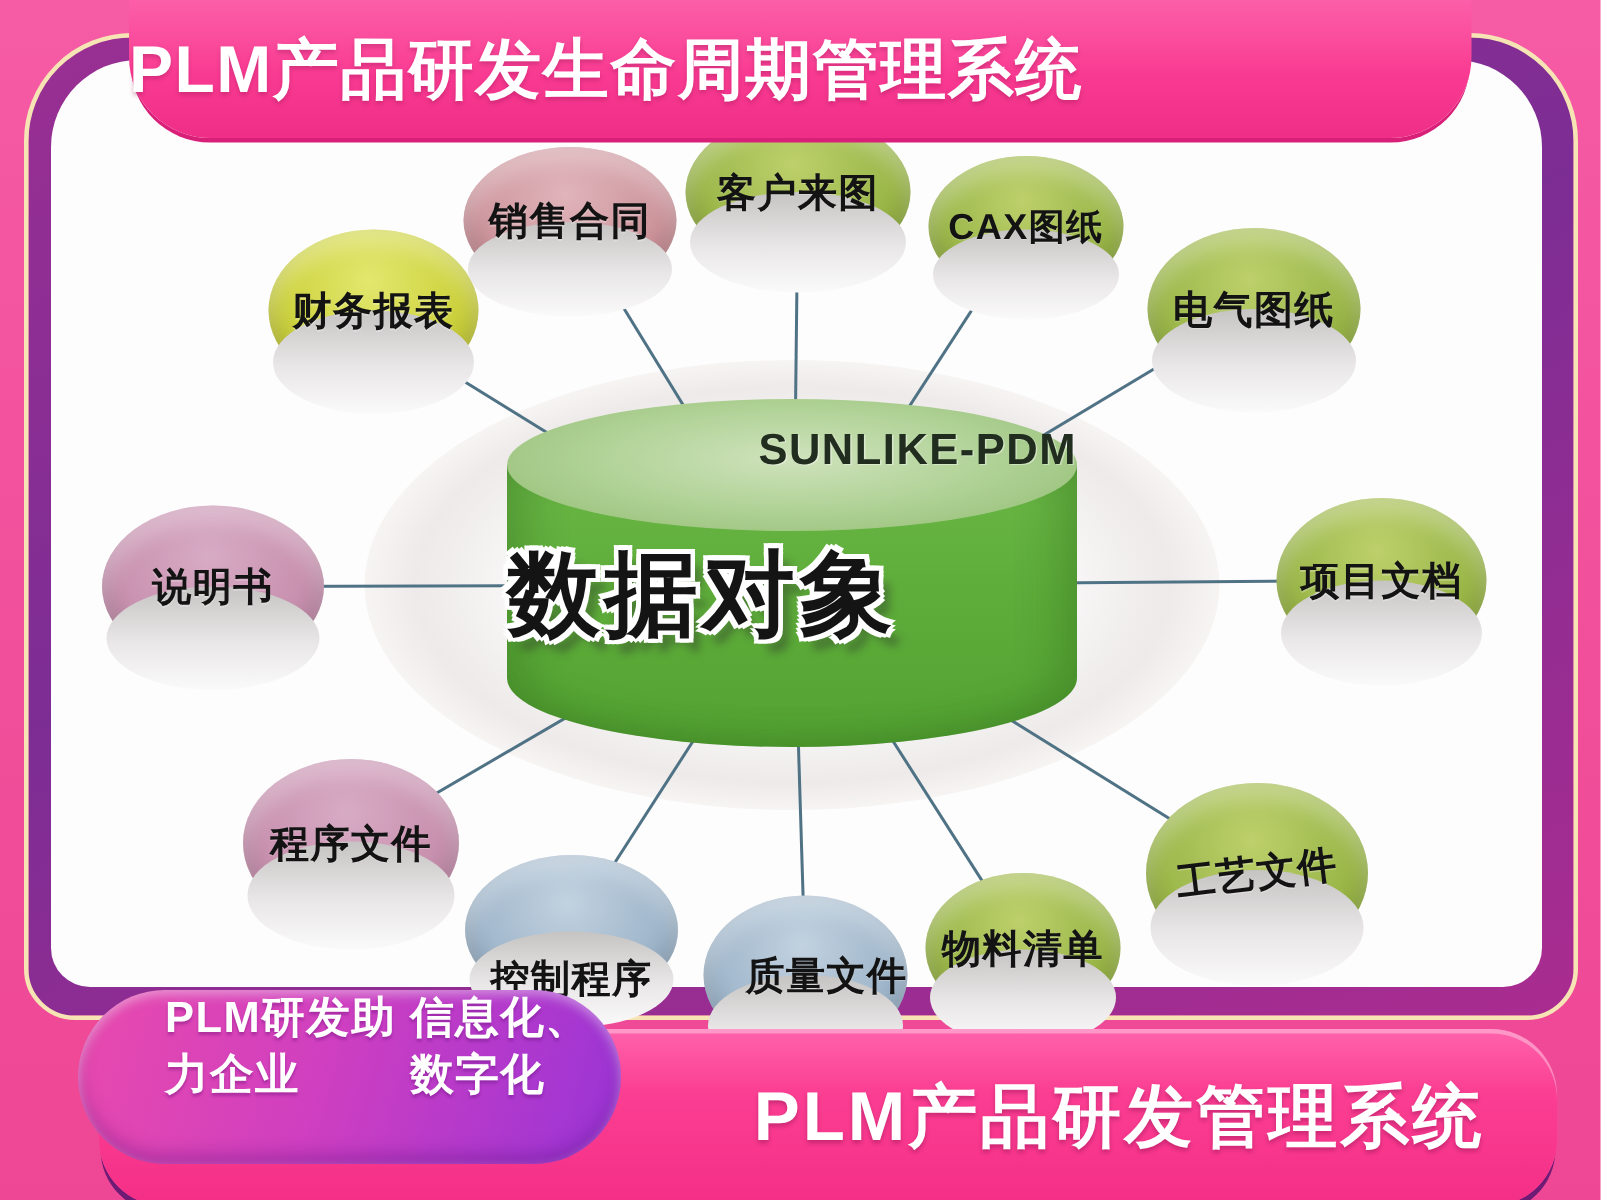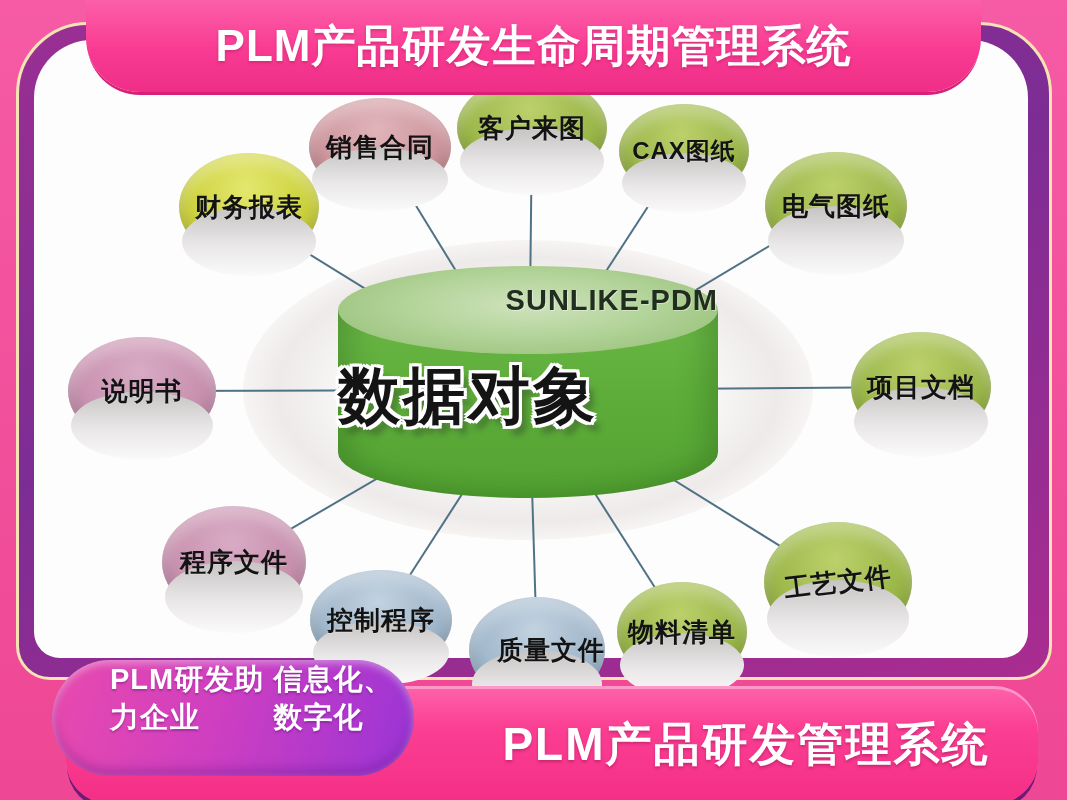--- a/index.html
+++ b/index.html
@@ -12,21 +12,21 @@
     border-radius:72px 72px 34px 34px;border:3px solid #f7e4b4;
     background:linear-gradient(160deg,#9a2f93 0%,#7c2d94 45%,#aa2c90 100%);}
   .content-white{position:absolute;left:34px;top:40px;width:994px;height:618px;z-index:1;
     border-radius:58px 58px 26px 26px;background:#fefdfd;}
 
   
   .top-banner{position:absolute;left:86px;right:86px;top:0;height:92px;z-index:7;
     border-radius:0 0 54px 54px;
     background:linear-gradient(180deg,#fc5fa8 0%,#f93a92 55%,#ef2f87 100%);
     box-shadow:0 4px 0 -1px #d92079;
-    display:flex;align-items:center;justify-content:center;}
+    display:flex;align-items:center;}
   .top-banner .title{color:#fff;font-size:44px;font-weight:800;letter-spacing:1px;
     text-shadow:0 2px 3px rgba(150,20,80,.35);}
 
   
   .halo{position:absolute;left:243px;top:240px;width:570px;height:300px;z-index:2;border-radius:50%;
     background:radial-gradient(closest-side,#fbfafa 58%,#edeae9 88%,#f7f5f4 100%);}
 
   
   .links{position:absolute;left:0;top:0;z-index:3;}
 
@@ -65,21 +65,21 @@
   .p2 {left:309px;top:98px; width:142px;height:98px;}
   .p3 {left:457px;top:76px; width:150px;height:104px;}
   .p4 {left:619px;top:104px;width:130px;height:94px;}
   .p4 .lbl{font-size:24px;}
   .p5 {left:765px;top:152px;width:142px;height:108px;}
   .p6 {left:851px;top:332px;width:140px;height:110px;}
   .p7 {left:764px;top:522px;width:148px;height:120px;}
   .p7 .lbl{transform:rotate(-7deg);}
   .p8 {left:617px;top:582px;width:130px;height:100px;}
   .p9 {left:469px;top:597px;width:136px;height:106px;justify-content:flex-end;}
-  .p10{left:310px;top:570px;width:142px;height:100px;}
+  .p10{left:310px;top:570px;width:142px;height:100px;align-items:flex-end;}
   .p11{left:162px;top:506px;width:144px;height:112px;font-family:Liberation Serif, serif;}
   .p12{left:68px; top:337px;width:148px;height:108px;}
 
   
   .bottom-banner{position:absolute;left:66px;top:662px;width:972px;height:118px;z-index:7;
     border-radius:44px;
     background:linear-gradient(180deg,#ff63ac 0%,#fb3f93 35%,#f42e86 100%);
     box-shadow:0 6px 0 -1px #6d1b74,inset 0 3px 0 rgba(255,255,255,.35);margin-top:24px;}
   .bottom-title{position:absolute;left:400px;top:50%;transform:translateY(-50%);width:560px;
     text-align:center;color:#fff;font-size:46px;font-weight:800;letter-spacing:2px;

